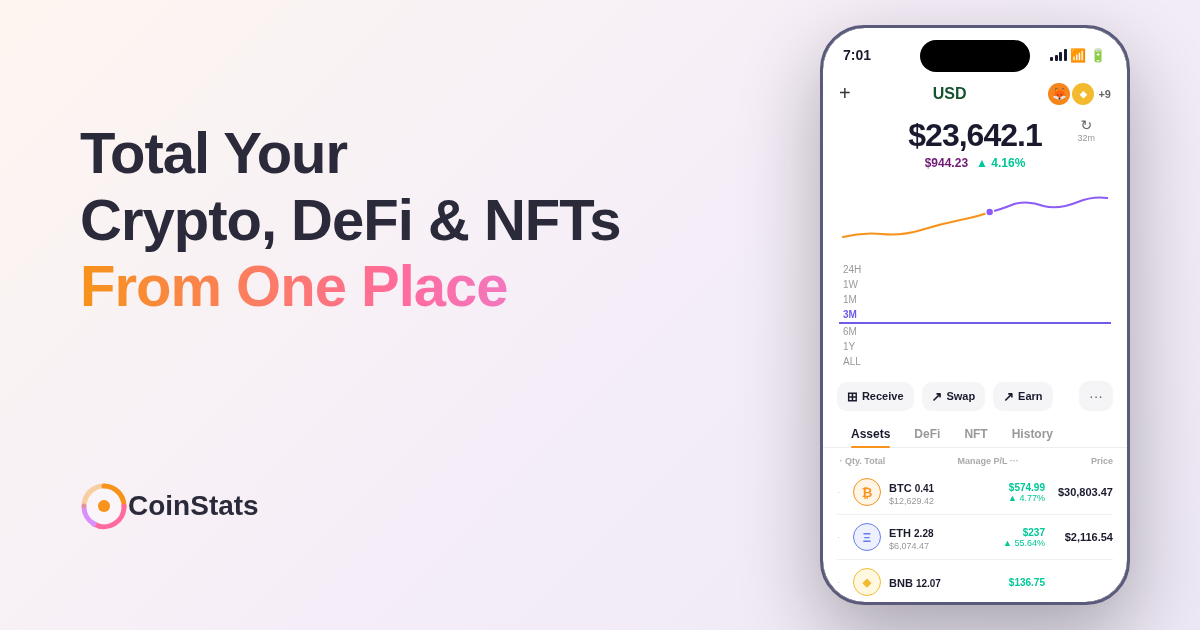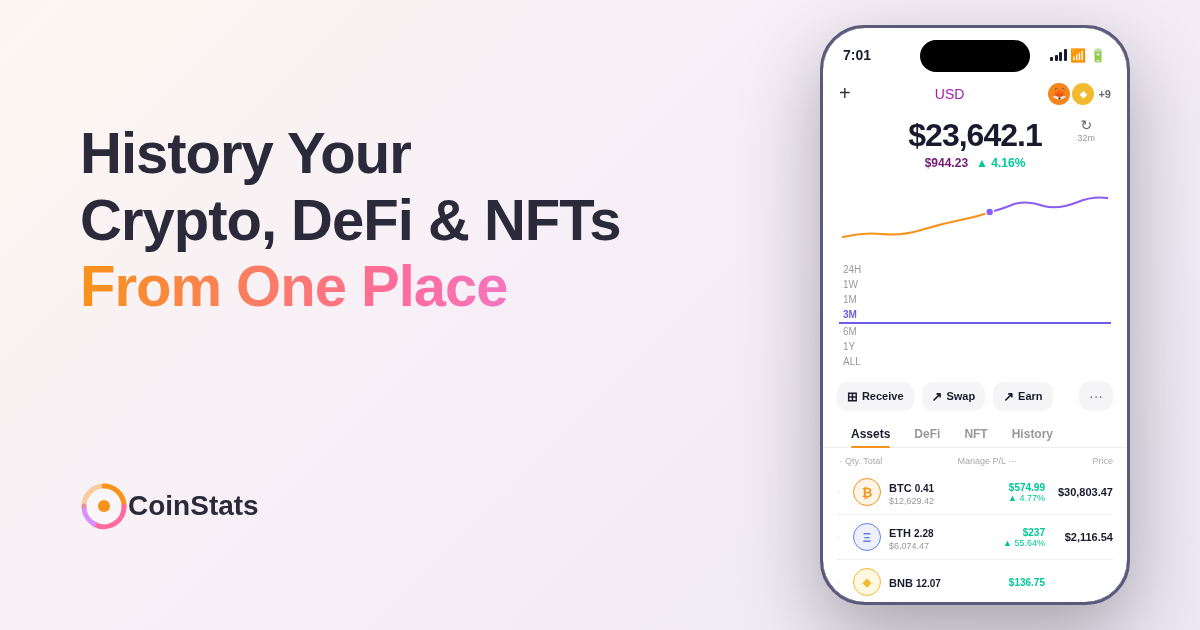--- a/index.html
+++ b/index.html
@@ -155,23 +155,23 @@
     }
 
     .add-btn {
       font-size: 20px;
       font-weight: 300;
       color: #333;
       cursor: pointer;
     }
 
     .currency-label {
-      font-size: 14px;
-      font-weight: 400;
-      color: #a21caf;
+      font-size: 16px;
+      font-weight: 700;
+      color: #14532d;
     }
 
     .wallet-icons {
       display: flex;
       align-items: center;
       gap: 2px;
     }
 
     .wallet-fox {
       width: 22px;
@@ -354,21 +354,21 @@
       border-radius: 2px;
     }
 
     
     .assets-header {
       display: flex;
       justify-content: space-between;
       padding: 4px 14px;
       font-size: 9px;
       color: #aaa;
-      font-weight: 400;
+      font-weight: 700;
     }
 
     .assets-list {
       padding: 0 14px;
     }
 
     .asset-row {
       display: flex;
       align-items: center;
       padding: 8px 0;
@@ -436,21 +436,21 @@
       font-weight: 700;
       color: #1a1a2e;
       min-width: 60px;
     }
   </style>
 </head>
 <body>
 
 <div class="left-section">
   <div class="headline">
-    <div class="headline-main">History Your</div>
+    <div class="headline-main">Total Your</div>
     <div class="headline-main">Crypto, DeFi &amp; NFTs</div>
     <div class="headline-accent">From One Place</div>
   </div>
 
   <div class="brand-logo">
 
     <svg class="brand-icon" viewBox="0 0 48 48" xmlns="http://www.w3.org/2000/svg">
       <circle cx="24" cy="24" r="22" fill="#fff" opacity="0.3"></circle>
       <path d="M24 4 A20 20 0 0 1 44 24" stroke="#f7931a" stroke-width="5" fill="none" stroke-linecap="round"></path>
       <path d="M44 24 A20 20 0 0 1 14 42" stroke="#ff6b9d" stroke-width="5" fill="none" stroke-linecap="round"></path>

